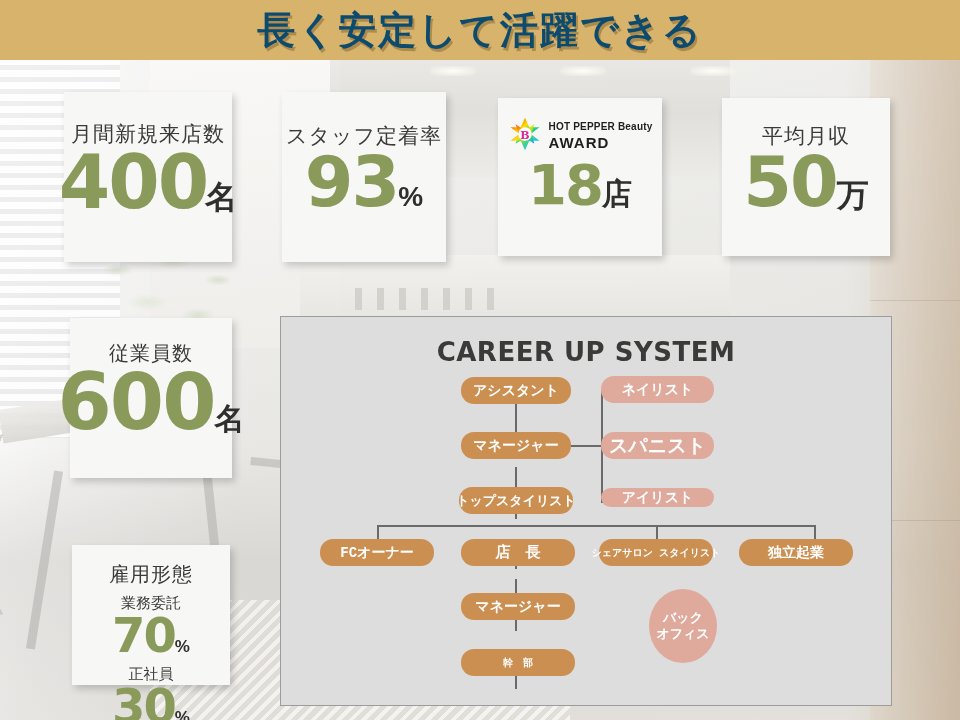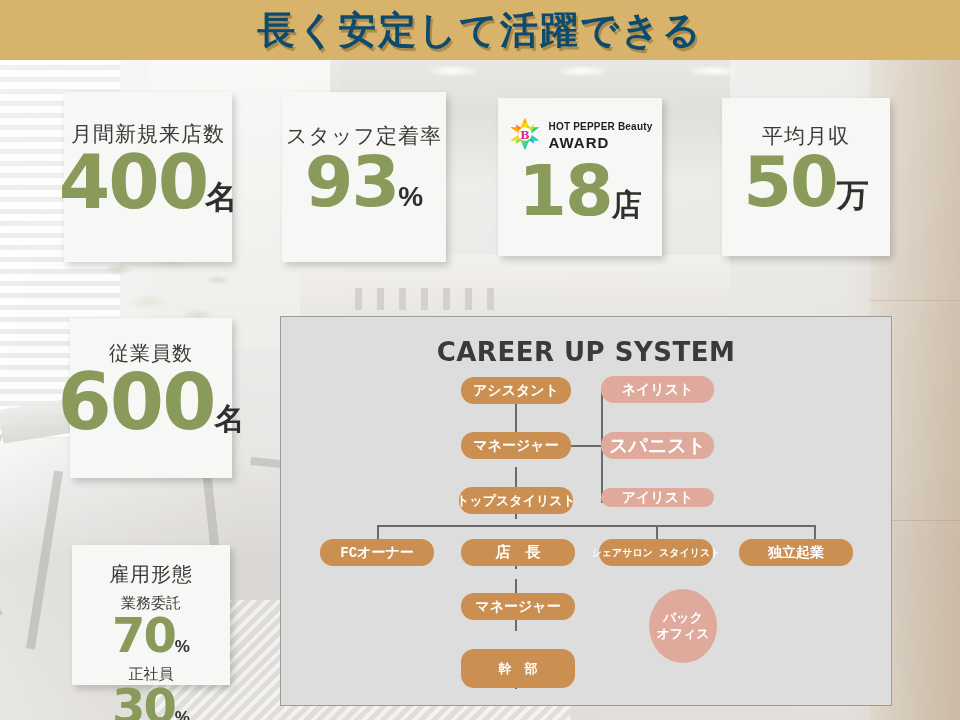--- a/index.html
+++ b/index.html
@@ -165,21 +165,21 @@
   #card-retention .num { font-size: 70px; }
   #card-retention .unit { font-size: 28px; }
 
   
   #card-award { left: 498px; top: 98px; width: 164px; height: 158px; }
   .award-row { display: flex; align-items: center; gap: 7px; margin-top: 18px; }
   .award-star { position: relative; width: 34px; height: 34px; flex: none; }
   .award-text { line-height: 1.15; text-align: left; }
   .award-line1 { font-size: 10px; font-weight: bold; color: #1f1f1f; letter-spacing: .2px; white-space: nowrap; }
   .award-line2 { font-size: 15px; font-weight: bold; color: #1f1f1f; letter-spacing: 1px; }
-  #card-award .num { font-size: 70px; }
+  #card-award .num { font-size: 56px; }
   #card-award .unit { font-size: 30px; }
 
   
   #card-salary { left: 722px; top: 98px; width: 168px; height: 158px; }
   #card-salary .card-label { margin-top: 24px; font-size: 21px; }
   #card-salary .num { font-size: 70px; }
   #card-salary .unit { font-size: 32px; }
 
   
   #card-employees { left: 70px; top: 318px; width: 162px; height: 160px; }
@@ -385,21 +385,21 @@
     <div class="node orange" style="left:318px; top:222px; width:114px; height:27px; font-size:10px;">
       <span>シェアサロン スタイリスト</span>
     </div>
     <div class="node orange" style="left:458px; top:222px; width:114px; height:27px; font-size:14px;">
       <span>独立起業</span>
     </div>
 
     <div class="node orange" style="left:180px; top:276px; width:114px; height:27px; font-size:14px;">
       <span>マネージャー</span>
     </div>
-    <div class="node orange" style="left:180px; top:332px; width:114px; height:39px; font-size:13px;align-items:center;">
+    <div class="node orange" style="left:180px; top:332px; width:114px; height:27px; font-size:10px;align-items:center;">
       <span>幹　部</span>
     </div>
 
     <div class="node pink circle" style="left:368px; top:272px; width:68px; height:74px; font-size:13px; flex-direction:column;">
       <span>バック</span>
       <span>オフィス</span>
     </div>
   </div>
 
 </div>

